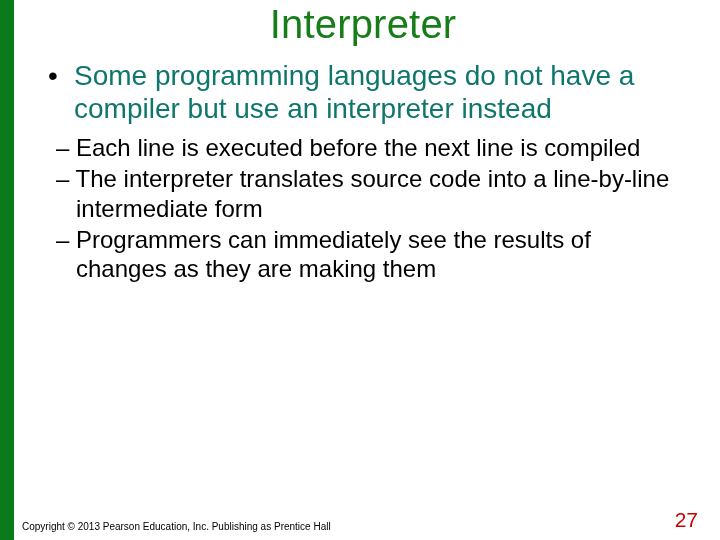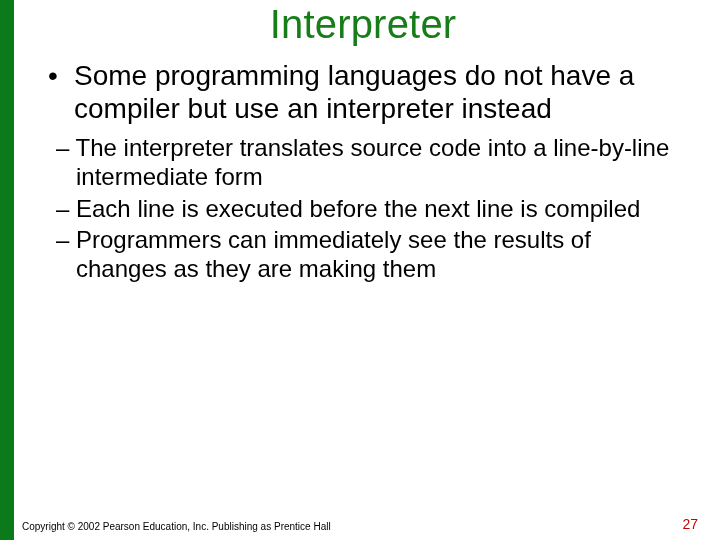--- a/index.html
+++ b/index.html
@@ -33,21 +33,21 @@
   }
   ul.level1 {
     list-style: none;
     padding-left: 34px;
     padding-right: 20px;
   }
   ul.level1 > li {
     position: relative;
     font-size: 28px;
     line-height: 1.18;
-    color: #000000;
+    color: #0f766e;
     padding-left: 26px;
     margin-bottom: 6px;
   }
   ul.level1 > li::before {
     content: "•";
     position: absolute;
     left: 0;
     top: 0;
     font-size: 28px;
     color: #000;
@@ -73,42 +73,42 @@
     left: 22px;
     bottom: 8px;
     font-size: 10px;
     color: #000;
     font-family: Arial, Helvetica, sans-serif;
   }
   .page-number {
     position: absolute;
     right: 22px;
     bottom: 8px;
-    font-size: 14px;
+    font-size: 21px;
     color: #cc0000;
     font-family: Arial, Helvetica, sans-serif;
   }
 </style>
 </head>
 <body>
 
 <div class="side-stripe"></div>
 
 <div class="slide">
 
   <h1 class="title">Interpreter</h1>
 
   <ul class="level1">
     <li>
       <span>Some programming languages do not have a compiler but use an interpreter instead</span>
     </li>
   </ul>
 
   <ul class="level2">
+    <li><span class="dash">– </span><span>Each line is executed before the next line is compiled</span></li>
     <li><span class="dash">– </span><span>The interpreter translates source code into a line-by-line intermediate form</span></li>
-    <li><span class="dash">– </span><span>Each line is executed before the next line is compiled</span></li>
     <li><span class="dash">– </span><span>Programmers can immediately see the results of changes as they are making them</span></li>
   </ul>
 
 </div>
 
-<div class="copyright">Copyright © 2002 Pearson Education, Inc. Publishing as Prentice Hall</div>
+<div class="copyright">Copyright © 2013 Pearson Education, Inc. Publishing as Prentice Hall</div>
 <div class="page-number">27</div>
 
 </body></html>

